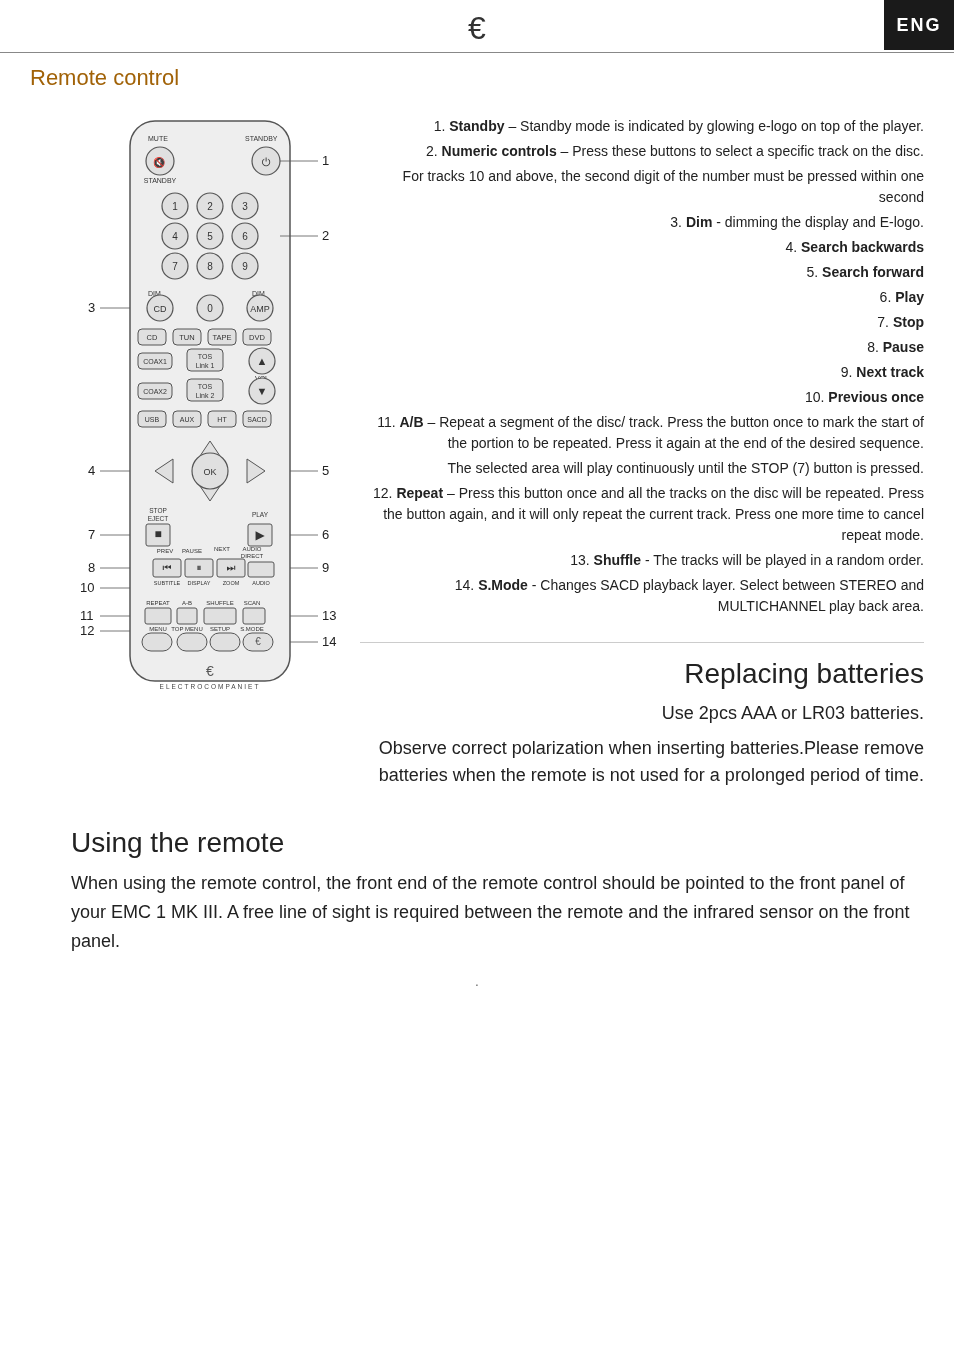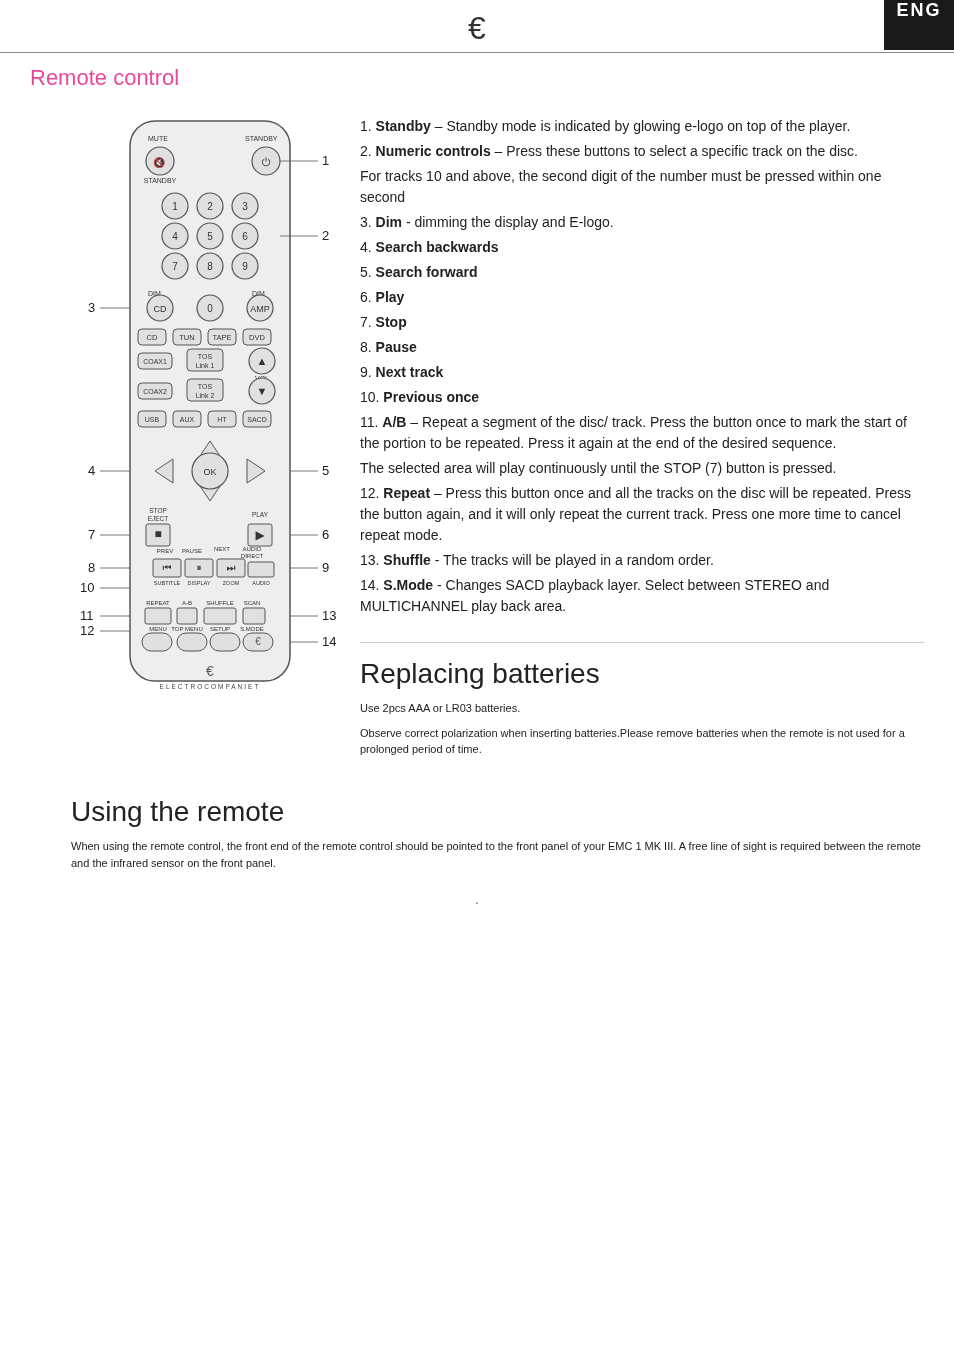--- a/index.html
+++ b/index.html
@@ -14,20 +14,21 @@
     }
 
     
     .eng-bar {
       position: absolute;
       top: 0; right: 0;
       width: 70px;
       height: 50px;
       background: #1a1a1a;
       display: flex;
+      align-items: center;
       justify-content: center;
     }
     .eng-label {
       color: #fff;
       font-size: 18px;
       font-weight: bold;
       letter-spacing: 2px;
     }
 
     
@@ -57,40 +58,41 @@
       left: 0;
       right: 0;
       padding: 0 30px 40px 30px;
     }
 
     .page-title {
       font-size: 22px;
       font-weight: normal;
       margin-bottom: 20px;
       margin-top: 10px;
-      color: #ec4899;
+      color: #a16207;
     }
 
     
     .two-col {
       display: flex;
       gap: 20px;
     }
 
     
     .left-col {
       width: 310px;
       flex-shrink: 0;
       position: relative;
     }
 
     
     .right-col {
       flex: 1;
       padding-top: 5px;
+      text-align: right;
     }
 
     
     .right-col p {
       margin-bottom: 8px;
       line-height: 1.5;
     }
     .right-col .item-line {
       margin-bottom: 4px;
       line-height: 1.5;
@@ -104,21 +106,21 @@
       margin-top: 30px;
       margin-left: 41px;
     }
     .section-title {
       font-size: 28px;
       font-weight: normal;
       margin-bottom: 10px;
       color: #222;
     }
     .section-text {
-      font-size: 11px;
+      font-size: 18px;
       line-height: 1.6;
       color: #222;
       margin-bottom: 6px;
     }
 
     .page-number {
       text-align: center;
       font-size: 12px;
       color: #555;
       margin-top: 20px;

